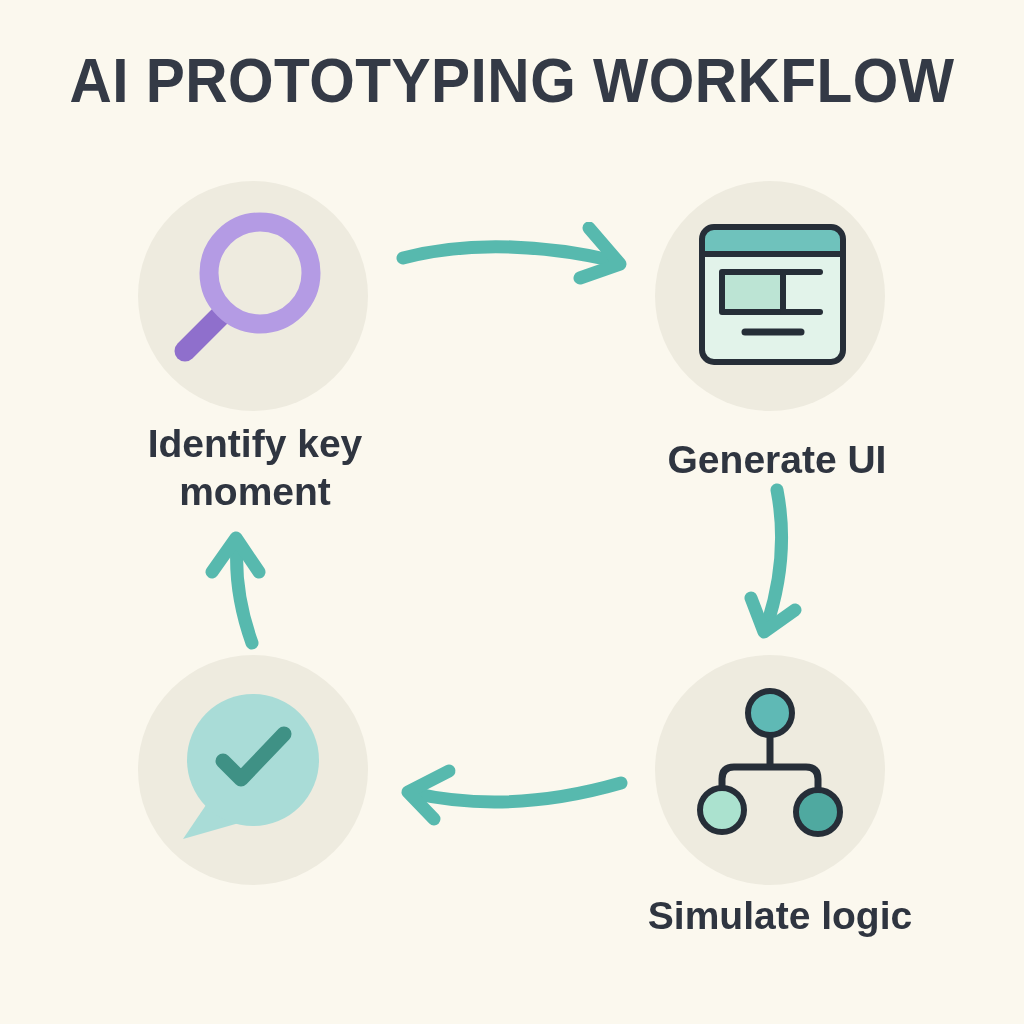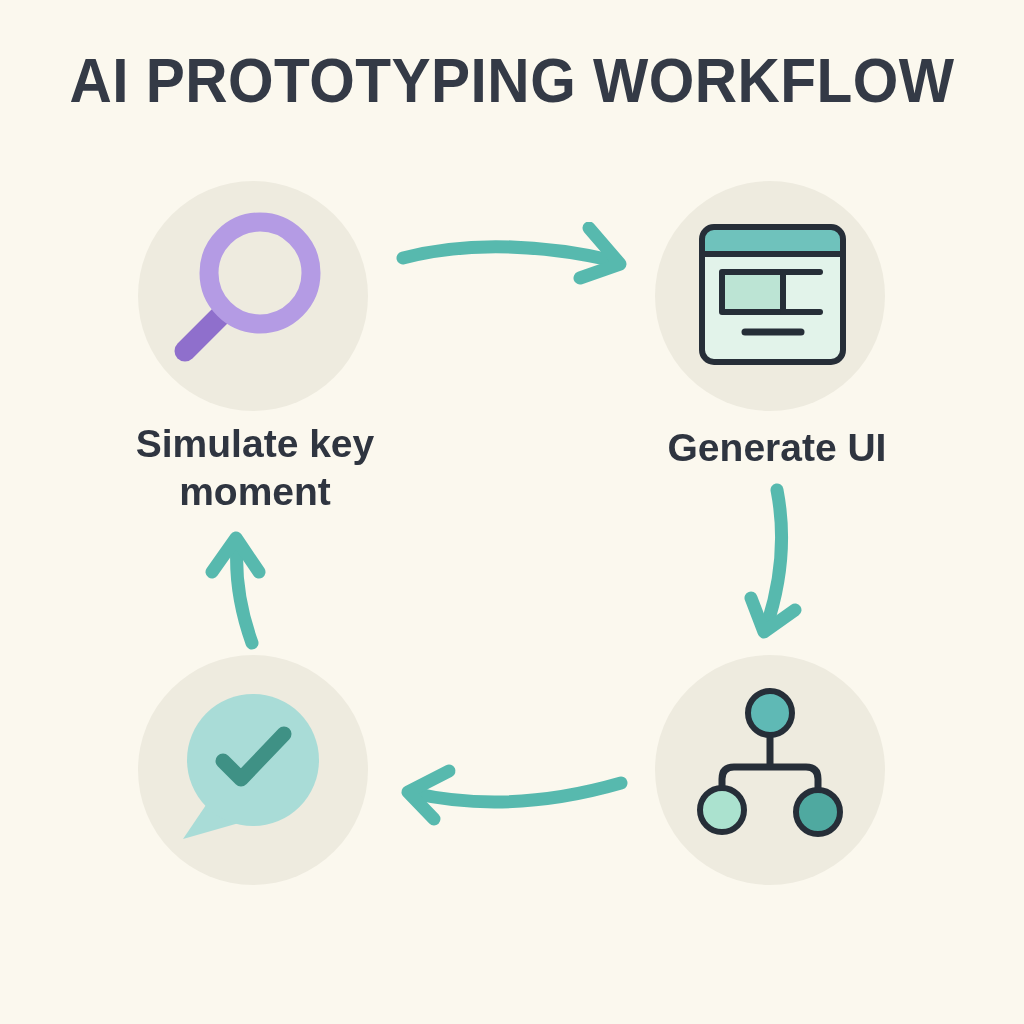--- a/index.html
+++ b/index.html
@@ -57,42 +57,42 @@
     stroke-width: 13;
     stroke-linecap: round;
     stroke-linejoin: round;
     fill: none;
   }
   #circle-identify { left: 138px; top: 181px; }
   #circle-generate { left: 655px; top: 181px; }
   #circle-review   { left: 138px; top: 655px; }
   #circle-simulate { left: 655px; top: 655px; }
   #label-identify { left: 95px;  top: 420px; }
-  #label-generate { left: 617px; top: 424px; }
+  #label-generate { left: 617px; top: 436px; }
   #label-review   { left: 97px;  top: 892px; }
   #label-simulate { left: 620px; top: 892px; }
   #arrow-top    { left: 395px; top: 222px; }
   #arrow-right  { left: 735px; top: 482px; }
   #arrow-bottom { left: 395px; top: 755px; }
   #arrow-left   { left: 196px; top: 528px; }
 </style>
 </head>
 <body>
 
 <div class="canvas">
 
   <h1 class="title">AI PROTOTYPING WORKFLOW</h1>
 
   <div class="circle" id="circle-identify">
     <svg width="230" height="230" viewBox="0 0 230 230">
       <line x1="84" y1="133" x2="47" y2="170" stroke="var(--purple-handle, #8F6FCC)" stroke-width="21" stroke-linecap="round"></line>
       <circle cx="122" cy="92" r="51" fill="none" stroke="var(--purple-ring, #B49BE4)" stroke-width="19"></circle>
     </svg>
   </div>
-  <div class="step-label" id="label-identify">Simulate key
+  <div class="step-label" id="label-identify">Identify key
 moment</div>
 
   <div class="circle" id="circle-generate">
     <svg width="230" height="230" viewBox="0 0 230 230">
       <defs>
         <clipPath id="bw-clip">
             <rect x="47" y="46" width="141" height="135" rx="12"></rect>
           </clipPath>
       </defs>
       <g clip-path="url(#bw-clip)">
@@ -110,20 +110,21 @@
   <div class="step-label" id="label-generate">Generate UI</div>
 
   <div class="circle" id="circle-simulate">
     <svg width="230" height="230" viewBox="0 0 230 230">
       <path d="M115,80 V112 M67,135 V124 Q67,112 79,112 H151 Q163,112 163,124 V137" fill="none" stroke="var(--icon-stroke, #262E38)" stroke-width="7" stroke-linecap="round"></path>
       <circle cx="115" cy="58" r="22" fill="var(--node-top, #5FB9B5)" stroke="var(--icon-stroke, #262E38)" stroke-width="6"></circle>
       <circle cx="67" cy="155" r="22" fill="var(--node-left, #ABE2CF)" stroke="var(--icon-stroke, #262E38)" stroke-width="6"></circle>
       <circle cx="163" cy="157" r="22" fill="var(--node-right, #4FA9A0)" stroke="var(--icon-stroke, #262E38)" stroke-width="6"></circle>
     </svg>
   </div>
+  <div class="step-label" id="label-simulate">Simulate logic</div>
 
   <div class="circle" id="circle-review">
     <svg width="230" height="230" viewBox="0 0 230 230">
       <path d="M68,150 L45,184 L108,166 Z" fill="var(--bubble, #A9DCD7)"></path>
       <circle cx="115" cy="105" r="66" fill="var(--bubble, #A9DCD7)"></circle>
       <path d="M85,106 L103,124 L146,79" fill="none" stroke="var(--check, #3F9185)" stroke-width="15" stroke-linecap="round" stroke-linejoin="round"></path>
     </svg>
   </div>
 
   <svg class="arrow" id="arrow-top" width="235" height="75" viewBox="0 0 235 75">

